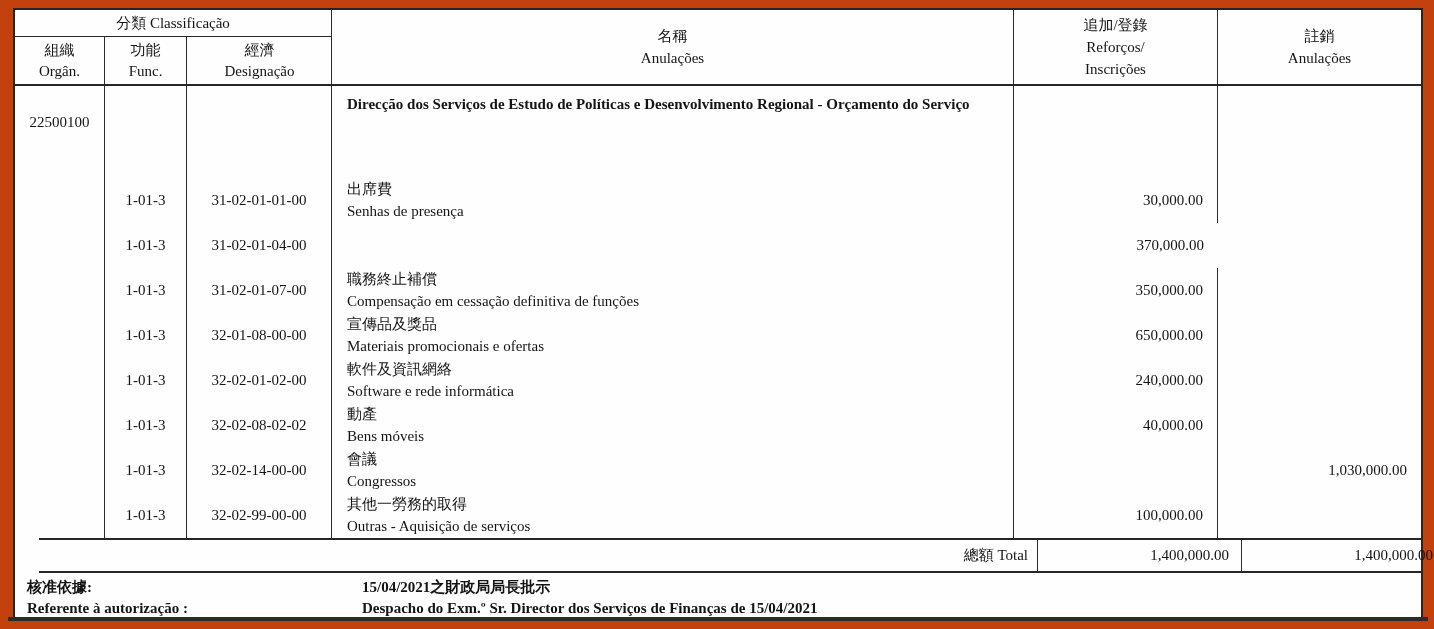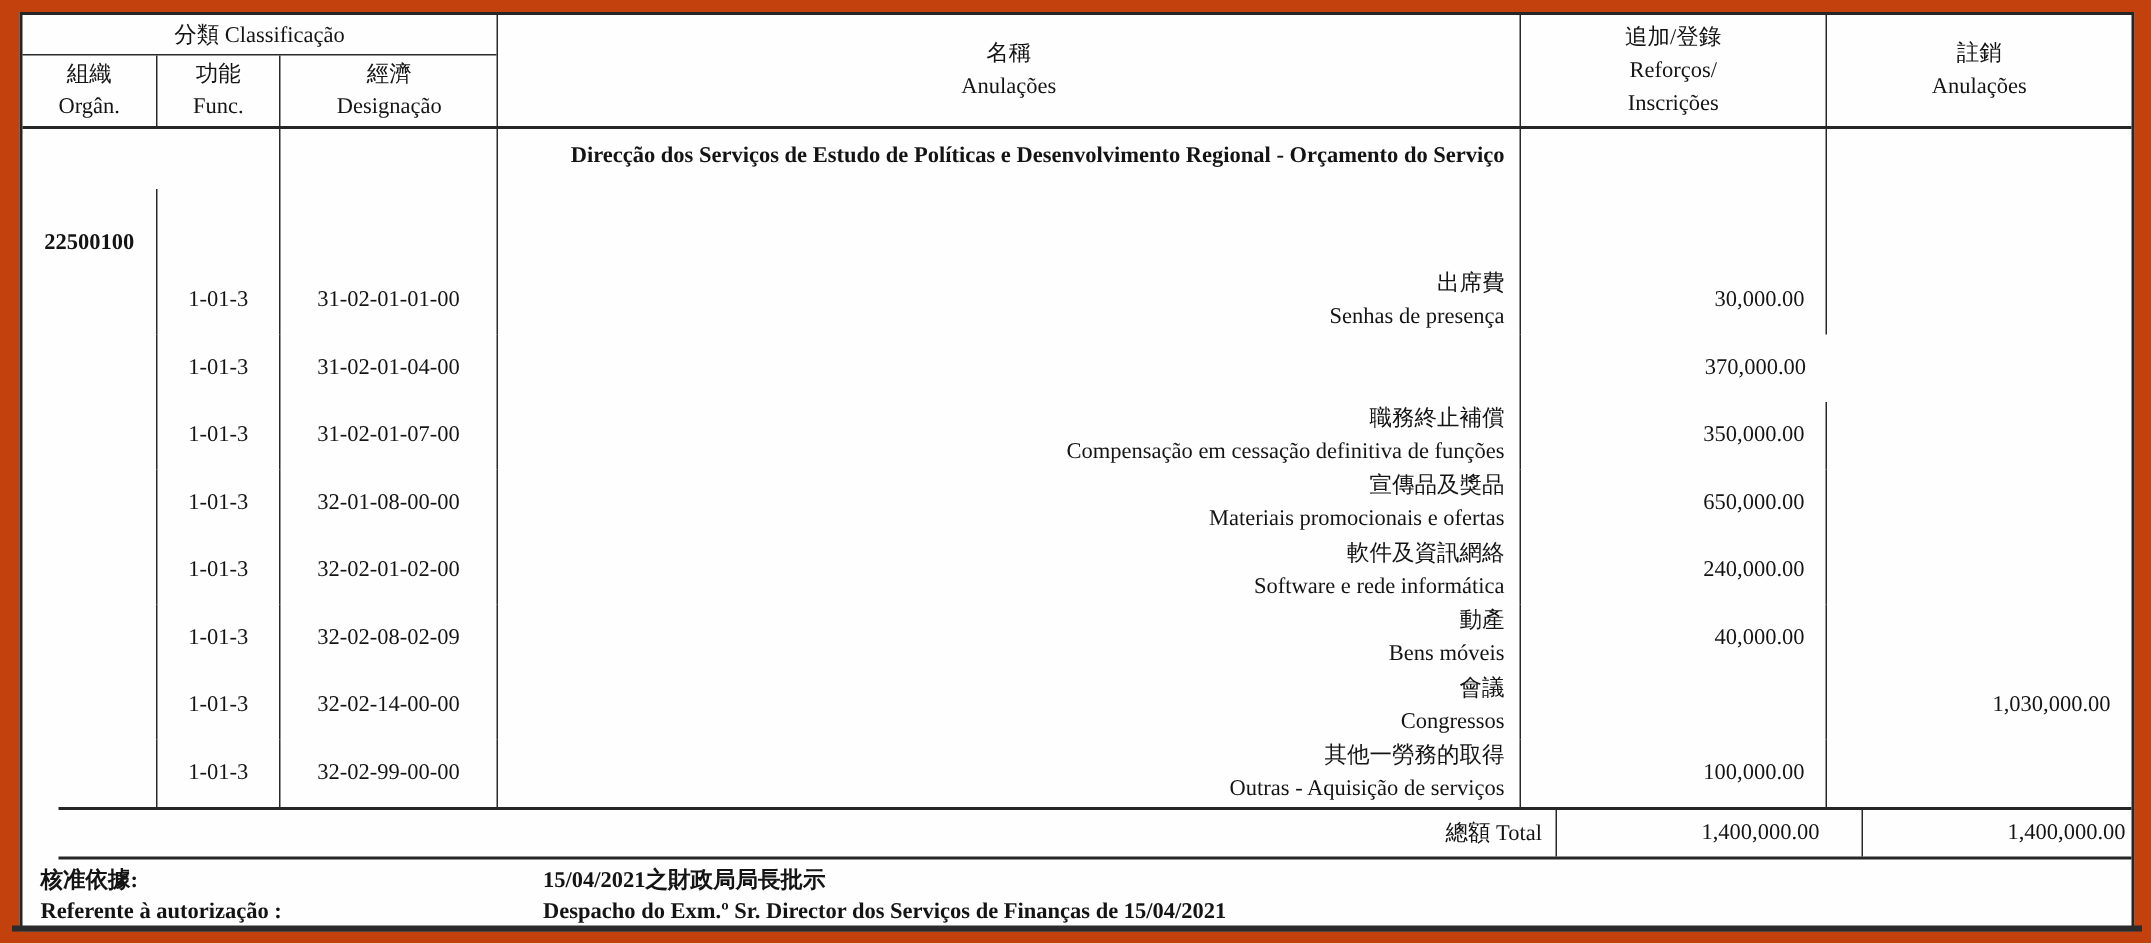--- a/index.html
+++ b/index.html
@@ -15,58 +15,58 @@
 
   .btable {
     position: absolute; left: 13px; top: 8px; width: 1410px;
     border: 2px solid #262626;
     background: #fefefe;
     font-size: 15px;
   }
 
   
   .grid { display: grid; grid-template-columns: 90px 82px 145px 682px 204px 203px; }
-  .cell { border-right: 1.5px solid #2a2a2a; text-align: right; }
+  .cell { border-right: 1.5px solid #2a2a2a; }
   .cell:last-child { border-right: none; }
 
   
   .thead { display: grid; grid-template-columns: 317px 682px 204px 203px; border-bottom: 2px solid #262626; }
   .h-left { border-right: 1.5px solid #2a2a2a; display: flex; flex-direction: column; }
   .h-class { height: 27px; border-bottom: 1.5px solid #2a2a2a; display: flex; align-items: center; justify-content: center; }
   .h-sub { flex: 1; display: grid; grid-template-columns: 90px 82px 145px; }
   .h-sub .cell { display: flex; flex-direction: column; align-items: center; justify-content: center; line-height: 21px; }
   .h-mid, .h-amt { border-right: 1.5px solid #2a2a2a; display: flex; flex-direction: column; align-items: center; justify-content: center; line-height: 22px; }
   .thead > div:last-child { border-right: none; }
   .thead { height: 76px; }
 
   
   .trow { min-height: 45px; }
   .trow .c-organ, .trow .c-func, .trow .c-econ { display: flex; align-items: center; justify-content: center; }
   .c-desig { padding-left: 15px; padding-right: 10px; line-height: 21.5px; }
   .c-amt { display: flex; align-items: center; justify-content: flex-end; padding-right: 14px; }
 
   .org-row { height: 92px; }
-  .org-row .c-organ { display: block; text-align: center; padding-top: 28px; font-weight: bold; margin-top: 40px; }
+  .org-row .c-organ { display: block; text-align: center; padding-top: 28px; font-weight: normal; }
   .org-row .c-desig { padding-top: 7px; line-height: 22px; }
   .org-title-zh, .org-title-pt { font-weight: bold; }
   .org-title-pt { max-width: 662px; }
 
   .item { height: 45px; }
   .item .c-desig { padding-top: 1px; }
 
   
   .total-row {
     display: grid; grid-template-columns: 999px 204px 203px;
     height: 35px;
     border-top: 2px solid #262626;
     border-bottom: 2px solid #262626;
     margin-left: 24px;
   }
   .total-label { display: flex; align-items: center; justify-content: flex-end; padding-right: 9px; border-right: 1.5px solid #2a2a2a; }
-  .total-amt { display: flex; align-items: center; justify-content: flex-end; padding-right: 28px; border-right: 1.5px solid #2a2a2a; }
+  .total-amt { display: flex; align-items: center; justify-content: flex-end; padding-right: 12px; border-right: 1.5px solid #2a2a2a; }
   .total-row > div:last-child { border-right: none; }
 
   
   .tfoot { display: flex; height: 46px; padding-top: 4px; font-weight: bold; }
   .f-label { width: 332px; padding-left: 12px; line-height: 21px; }
   .f-value { flex: 1; padding-left: 15px; line-height: 21px; }
 
   
   .bottom-rule { position: absolute; left: 8px; top: 617px; width: 1420px; height: 3.5px; background: #2b2b2b; }
 </style>
@@ -173,21 +173,21 @@
         <div>軟件及資訊網絡</div>
         <div>Software e rede informática</div>
       </div>
       <div class="cell c-amt">240,000.00</div>
       <div class="cell c-amt"></div>
     </div>
 
     <div class="grid trow item">
       <div class="cell c-organ"></div>
       <div class="cell c-func">1-01-3</div>
-      <div class="cell c-econ">32-02-08-02-09</div>
+      <div class="cell c-econ">32-02-08-02-02</div>
       <div class="cell c-desig">
         <div>動產</div>
         <div>Bens móveis</div>
       </div>
       <div class="cell c-amt">40,000.00</div>
       <div class="cell c-amt"></div>
     </div>
 
     <div class="grid trow item">
       <div class="cell c-organ"></div>

